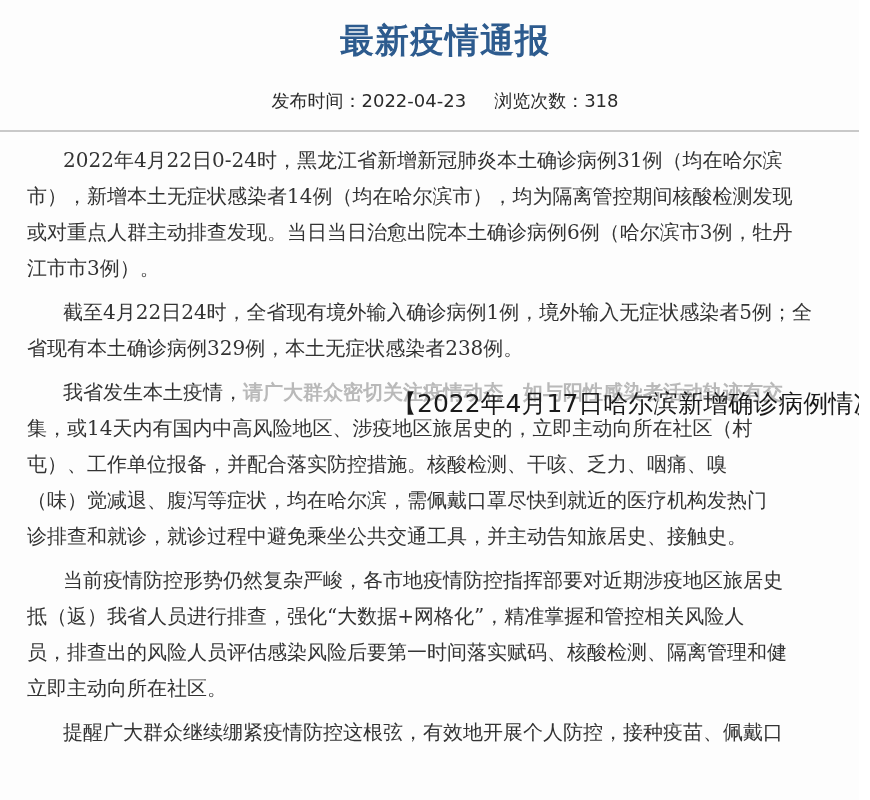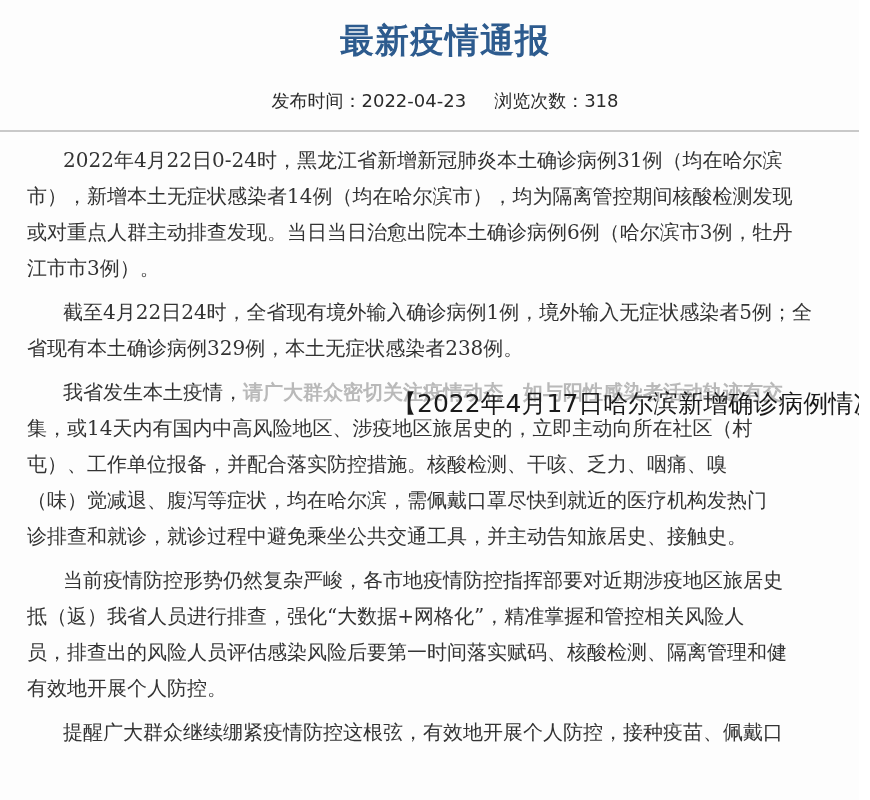--- a/index.html
+++ b/index.html
@@ -118,21 +118,21 @@
       <span class="line">集，或14天内有国内中高风险地区、涉疫地区旅居史的，立即主动向所在社区（村</span>
       <span class="line">屯）、工作单位报备，并配合落实防控措施。核酸检测、干咳、乏力、咽痛、嗅</span>
       <span class="line">（味）觉减退、腹泻等症状，均在哈尔滨，需佩戴口罩尽快到就近的医疗机构发热门</span>
       <span class="line">诊排查和就诊，就诊过程中避免乘坐公共交通工具，并主动告知旅居史、接触史。</span>
     </div>
 
     <div class="para">
       <span class="line indent">当前疫情防控形势仍然复杂严峻，各市地疫情防控指挥部要对近期涉疫地区旅居史</span>
       <span class="line">抵（返）我省人员进行排查，强化“大数据+网格化”，精准掌握和管控相关风险人</span>
       <span class="line">员，排查出的风险人员评估感染风险后要第一时间落实赋码、核酸检测、隔离管理和健</span>
-      <span class="line">有效地开展个人防控。</span>
+      <span class="line">立即主动向所在社区。</span>
     </div>
 
     <div class="para">
       <span class="line indent">提醒广大群众继续绷紧疫情防控这根弦，有效地开展个人防控，接种疫苗、佩戴口</span>
     </div>
 
   </div>
 
   <div class="overlay">【2022年4月17日哈尔滨新增确诊病例情况</div>
 

